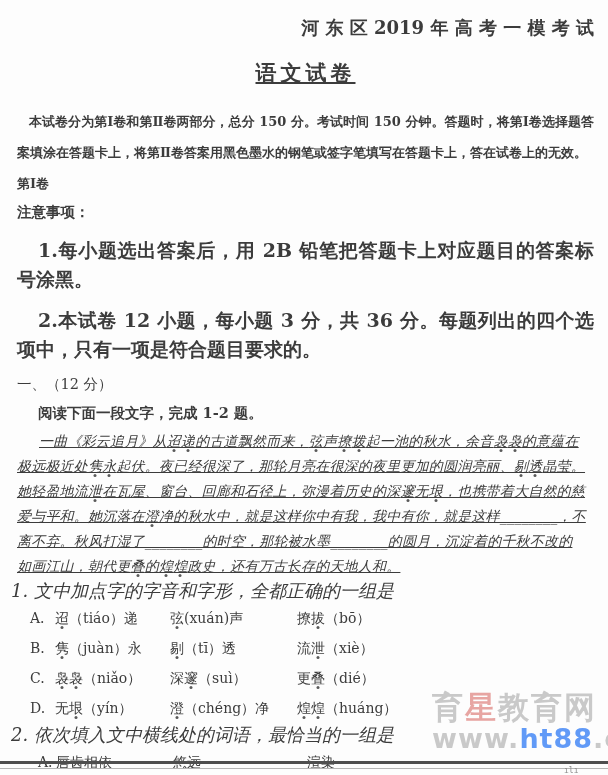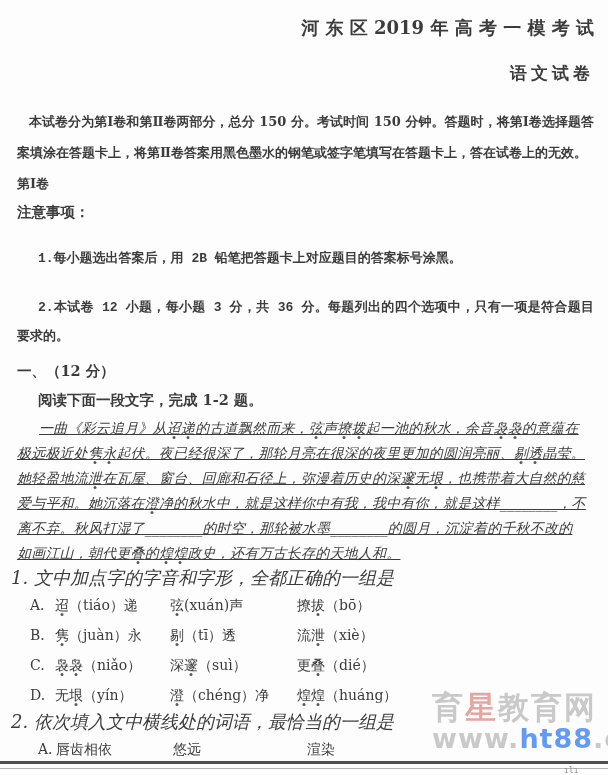--- a/index.html
+++ b/index.html
@@ -22,55 +22,55 @@
   }
   .doc-title {
     margin:4px 0 0 0;
     text-align:right;
     font-size:18px; line-height:28px;
     font-weight:700;
     white-space:nowrap;
   }
   .doc-subtitle {
     margin:16px 0 0 0;
-    text-align:right;
-    font-size:17px; line-height:30px;
+    text-align:center;
+    font-size:21px; line-height:30px;
     font-weight:700;
     letter-spacing:4px;
+    text-decoration:underline;
   }
   .intro {
     margin:18px 0 0 0;
     font-size:13px; line-height:31px;
     font-weight:600;
     text-align:justify;
     text-indent:12px;
   }
   .section-header {
     margin:4px 0 0 0;
     text-align:left;
     font-size:13px; line-height:24px;
     font-weight:700;
   }
   .notice-title {
     margin:4px 0 0 0;
     font-size:14.5px; line-height:24px;
     font-weight:700;
   }
   .notice-item {
-    margin:20px 0 0 0;
-    font-size:13px; line-height:29px;
+    margin:12px 0 0 0;
+    font-size:19px; line-height:29px;
     font-weight:600;
     text-align:justify;
     text-indent:21px;
-    font-family:Liberation Mono, monospace;
   }
   .part-header {
     margin:8px 0 0 0;
     font-size:14.5px; line-height:24px;
-    font-weight:700;
+    font-weight:400;
   }
   .reading-instruction {
     margin:5px 0 0 0;
     font-size:14.5px; line-height:24px;
     font-weight:700;
     text-indent:21px;
   }
   .passage { margin:4px 0 0 0;text-decoration:underline; }
   .passage-line {
     font-size:14px; line-height:25px;

